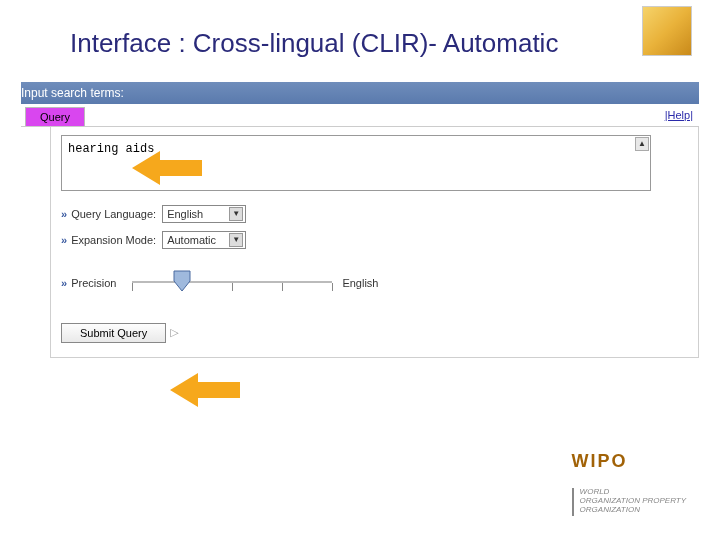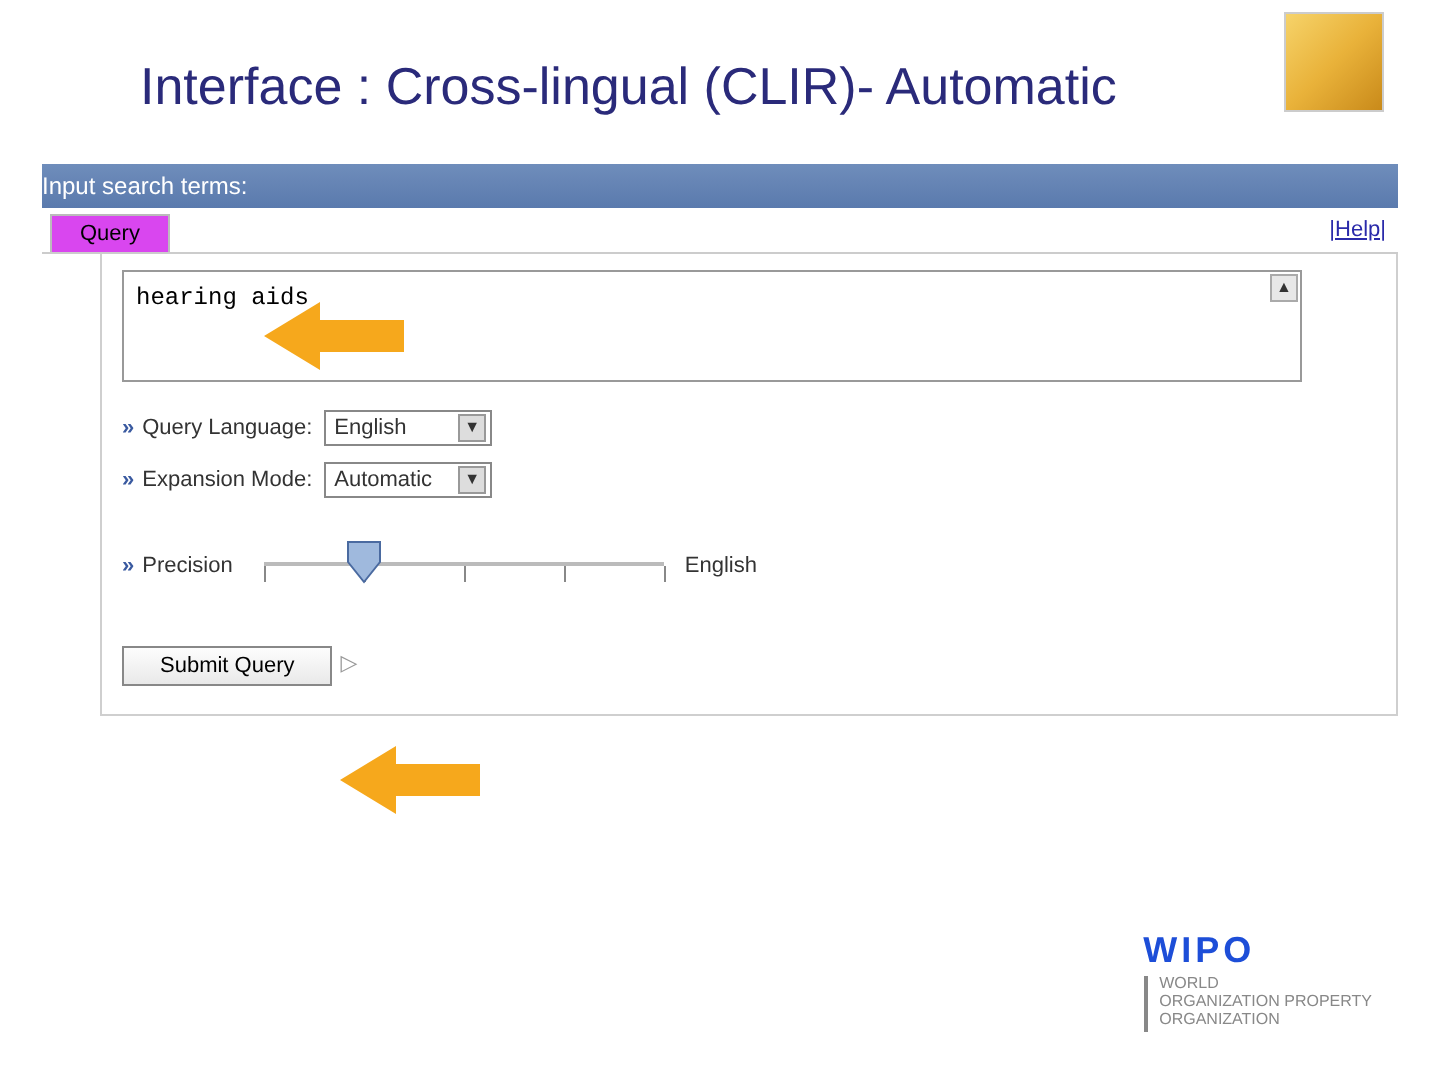--- a/index.html
+++ b/index.html
@@ -191,21 +191,21 @@
     bottom: 24px;
     text-align: left;
     font-size: 8px;
     color: #888;
     line-height: 1.1;
   }
   .footer-logo .wipo {
     font-size: 18px;
     font-weight: bold;
     letter-spacing: 2px;
-    color: #1d4ed8;
+    color: #a16207;
   }
   .footer-logo .bar {
     display:inline-block;
     width:2px;
     height:28px;
     background:#888;
     vertical-align: top;
     margin-right:6px;
   }
 </style>
@@ -282,21 +282,21 @@
   </svg>
 </div>
 <div class="arrow" style="left:170px; top:370px;">
   <svg width="70" height="40" viewBox="0 0 70 40">
     <polygon points="0,20 28,3 28,12 70,12 70,28 28,28 28,37" fill="#f6a81c"></polygon>
   </svg>
 </div>
 
 <div class="footer-logo">
   <span class="wipo">WIPO</span>
-  <div style="display:flex; margin-top:2px;">
+  <div style="display:flex; margin-top:16px;font-style:italic;">
     <span class="bar"></span>
     <div>
       <div>WORLD</div>
       <div>ORGANIZATION PROPERTY</div>
       <div>ORGANIZATION</div>
     </div>
   </div>
 </div>
 
 </body></html>

